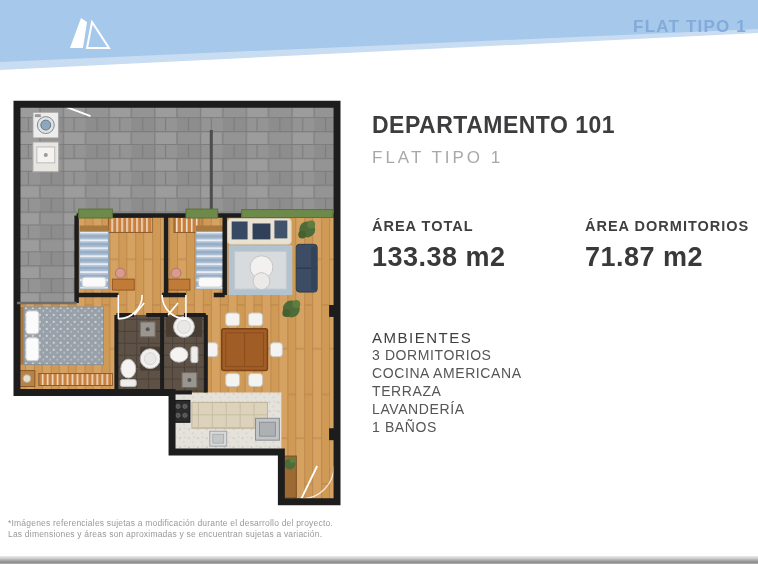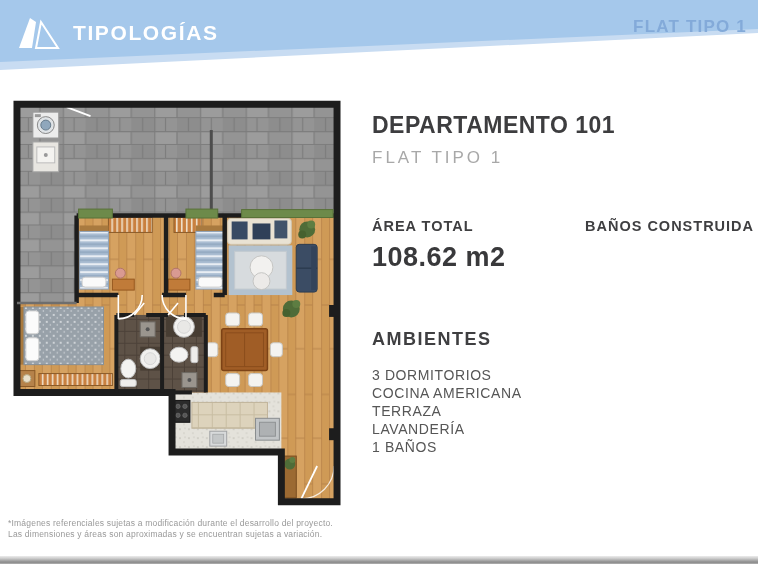--- a/index.html
+++ b/index.html
@@ -4,41 +4,41 @@
 <style>
   html,body{margin:0;padding:0;}
   body{
     width:758px;height:564px;position:relative;overflow:hidden;
     background:#ffffff;
     font-family:"Liberation Sans", sans-serif;
     -webkit-font-smoothing:antialiased;
   }
   
   .header-svg{position:absolute;left:0;top:0;}
-  .brand{position:absolute;left:16px;top:15px;display:flex;align-items:center;gap:13px;}
+  .brand{position:absolute;left:16px;top:15px;display:flex;align-items:center;gap:13px;flex-direction:column;}
   .brand-title{
     color:#fff;font-size:21px;font-weight:bold;letter-spacing:1.6px;
   }
   .header-right{
     position:absolute;right:11px;top:17px;
     font-size:17px;font-weight:600;letter-spacing:1.2px;
     color:var(--header-right-text,#83aad9);
   }
   
   .plan{position:absolute;left:12px;top:99px;}
   
   .info{position:absolute;left:372px;top:112px;width:386px;}
   .info-title{font-size:23px;font-weight:bold;letter-spacing:.5px;color:var(--title-dark,#3d3d3f);}
   .info-subtitle{margin-top:9px;font-size:17px;letter-spacing:3px;color:var(--subtitle-gray,#a8a8a8);}
   .areas{margin-top:50px;display:flex;justify-content:center;gap:40px;}
   .area-col{width:178px;}
   .area-label{font-size:14.5px;font-weight:bold;letter-spacing:1px;color:#3f3f41;}
   .area-value{margin-top:8px;font-size:27px;font-weight:800;letter-spacing:.5px;color:#39393b;}
-  .ambientes-title{margin-top:56px;font-size:18px;font-weight:bold;letter-spacing:1.5px;color:#3f3f41;}
-  .ambientes-list{margin-top:16px;font-size:14px;line-height:18px;letter-spacing:.6px;color:var(--body-gray,#565656);}
+  .ambientes-title{margin-top:56px;font-size:15px;font-weight:normal;letter-spacing:1.5px;color:#3f3f41;}
+  .ambientes-list{font-size:14px;line-height:18px;letter-spacing:.6px;color:var(--body-gray,#565656);}
   
   .disclaimer{
     position:absolute;left:8px;bottom:24px;
     font-size:8.5px;line-height:11px;color:var(--disclaimer-gray,#999);
     letter-spacing:.2px;
   }
   .bottom-bar{
     position:absolute;left:0;bottom:0;width:758px;height:8px;
     background:linear-gradient(180deg,#ececec 0%,#cccccc 30%,#8a8a8a 78%,#b3b3b3 100%);
   }
@@ -252,24 +252,25 @@
   </g>
 </svg>
 
 <div class="info">
   <div class="info-title">DEPARTAMENTO 101</div>
   <div class="info-subtitle">FLAT TIPO 1</div>
 
   <div class="areas">
     <div class="area-col">
       <div class="area-label">ÁREA TOTAL</div>
-      <div class="area-value">108.62 m2</div>
+      <div class="area-value">133.38 m2</div>
     </div>
     <div class="area-col">
-      <div class="area-label">BAÑOS CONSTRUIDA</div>
+      <div class="area-label">ÁREA DORMITORIOS</div>
+      <div class="area-value">71.87 m2</div>
     </div>
   </div>
 
   <div class="ambientes-title">AMBIENTES</div>
   <div class="ambientes-list">
     <div>3 DORMITORIOS</div>
     <div>COCINA AMERICANA</div>
     <div>TERRAZA</div>
     <div>LAVANDERÍA</div>
     <div>1 BAÑOS</div>

